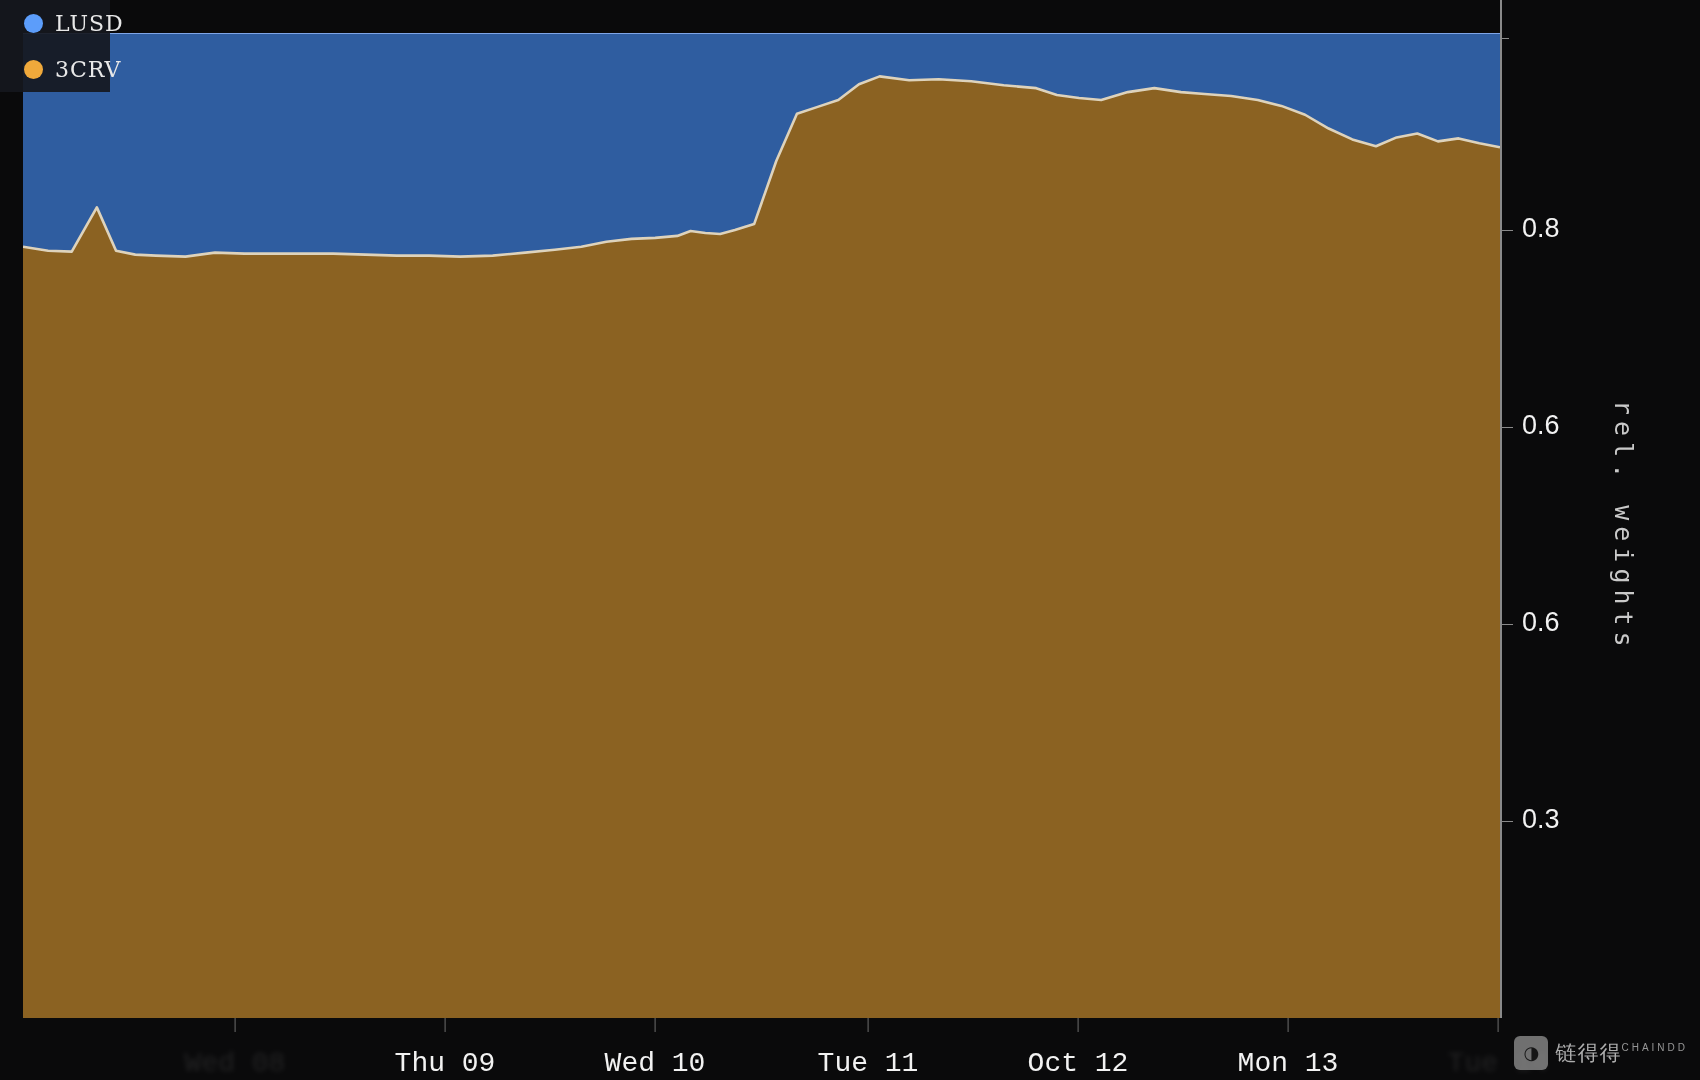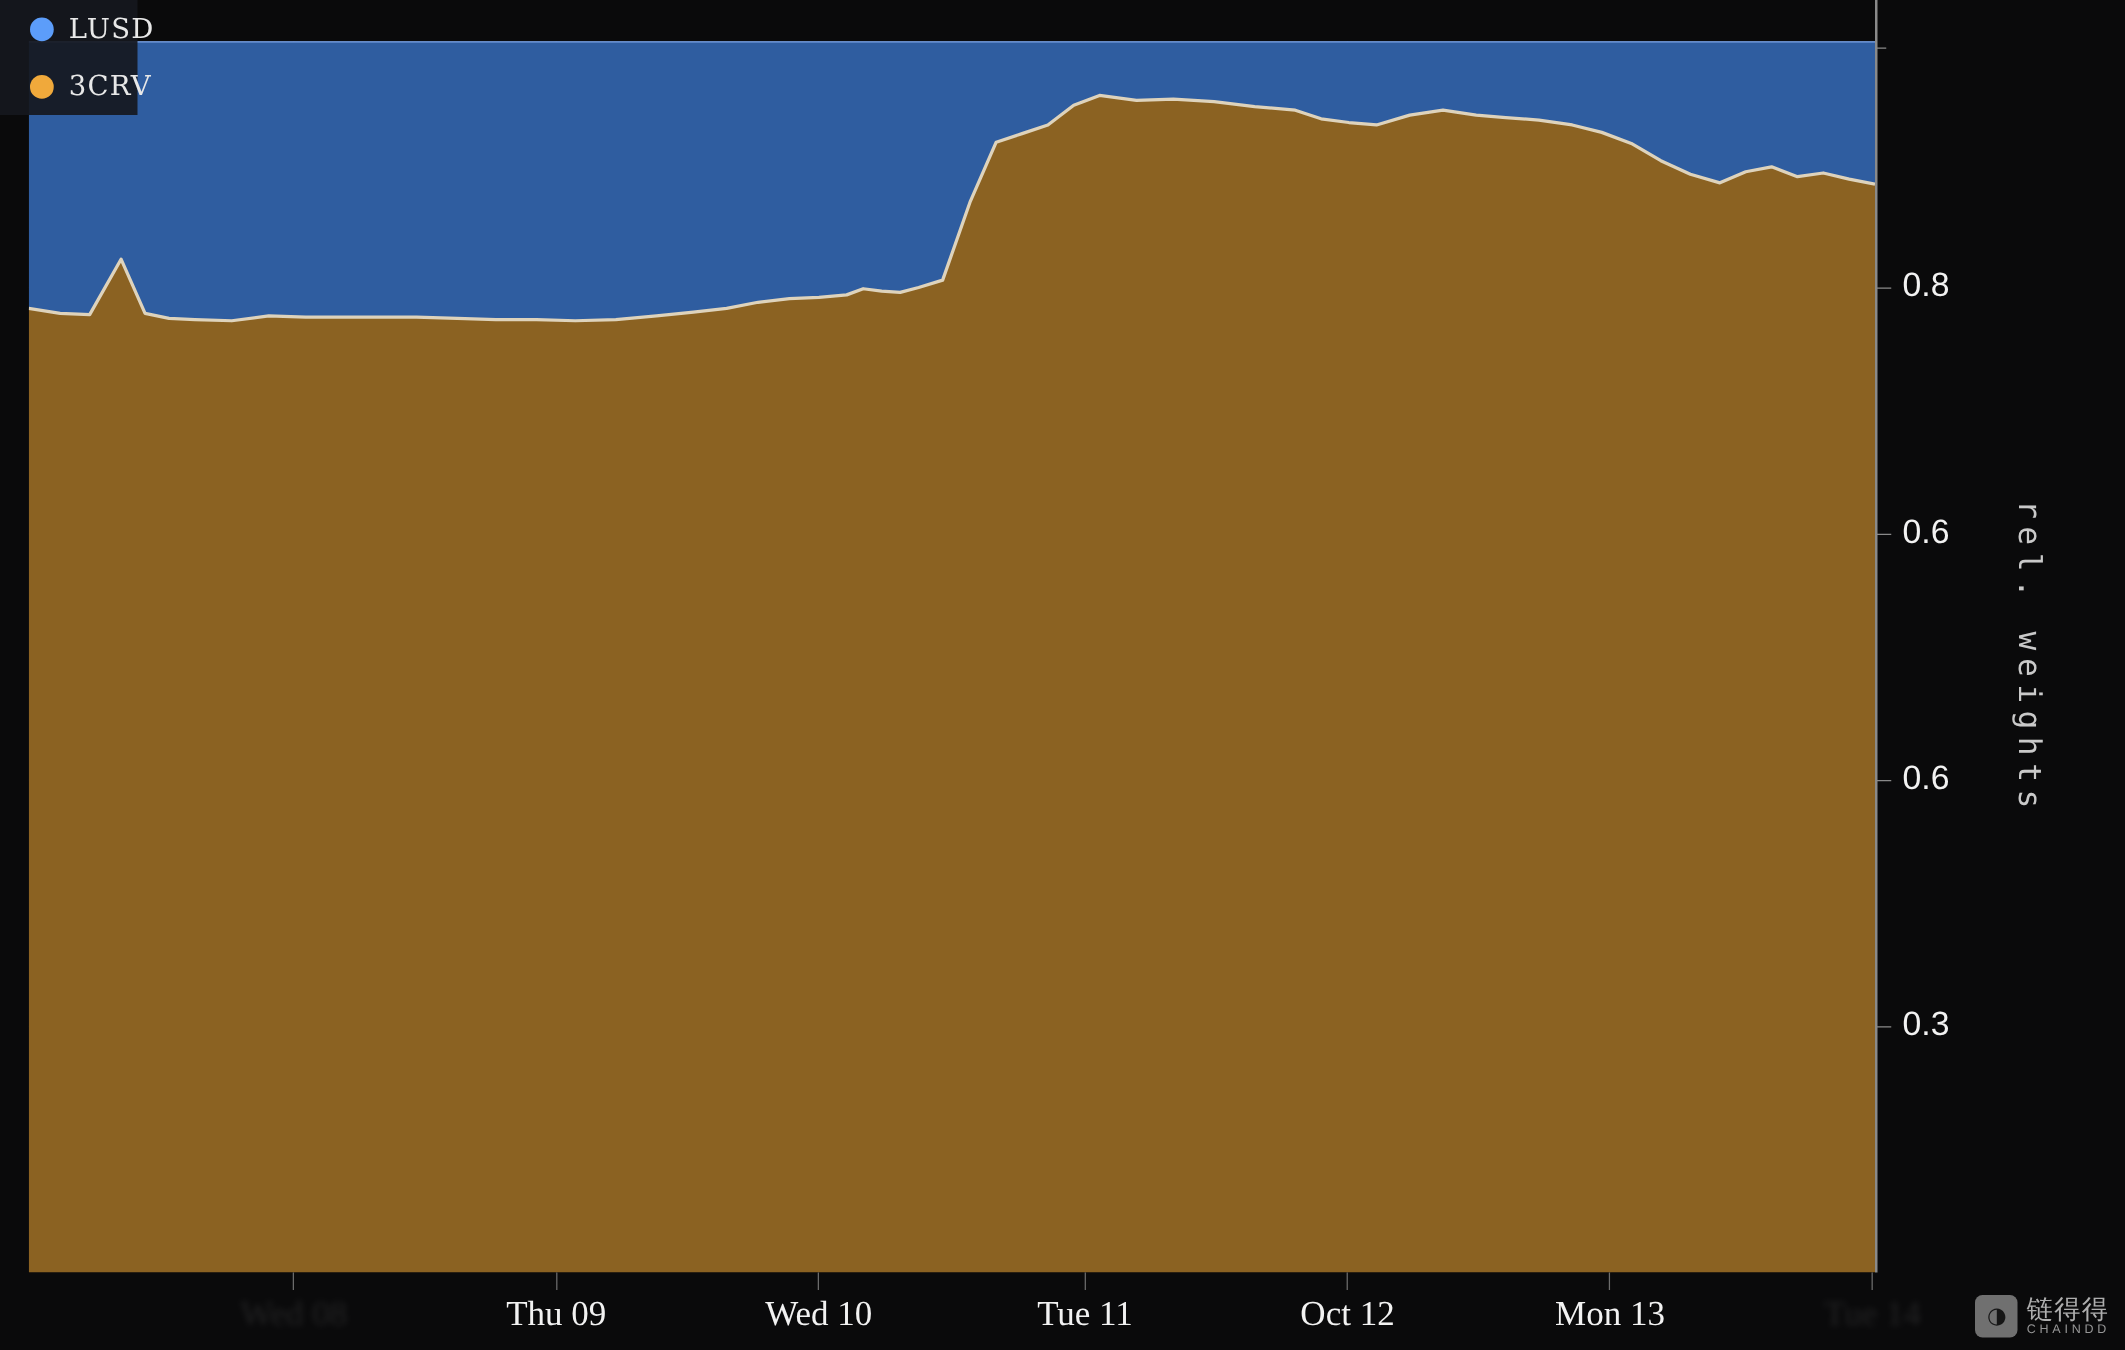--- a/index.html
+++ b/index.html
@@ -90,23 +90,23 @@
   }
   .x-tick{
     position:absolute;top:0;
     transform:translateX(-50%);
     text-align:center;
   }
   .x-tick-line{
     width:1px;height:14px;background:#6d6d6d;margin:0 auto;
   }
   .x-tick-label{
-    margin-top:4px;
+    margin-top:16px;
     color:#f2f2f2;
-    font-family:Liberation Serif, serif;
+    font-family:Liberation Mono, monospace;
     font-size:28px;
     white-space:nowrap;
   }
   .x-tick-label.faded{
     opacity:0.10;
     filter:blur(2.5px);
   }
 
   
   #watermark{
@@ -117,21 +117,21 @@
   #wm-mark{
     width:34px;height:34px;border-radius:6px;
     background:#8d8d8d;
     display:flex;align-items:center;justify-content:center;
     margin-right:7px;
   }
   #wm-glyph{
     color:#1a1a1a;font-size:18px;font-weight:bold;
     font-family:"DejaVu Sans", sans-serif;line-height:1;
   }
-  #wm-text{display:flex;flex-direction:column;justify-content:center;}
+  #wm-text{display:flex;justify-content:center;}
   #wm-cn{
     color:#dcdcdc;font-size:21px;line-height:1.05;
     font-family:"DejaVu Sans", sans-serif;letter-spacing:1px;
   }
   #wm-en{
     color:#bdbdbd;font-size:10px;line-height:1.2;
     letter-spacing:3px;
     font-family:"Liberation Sans", sans-serif;
   }
 </style>

